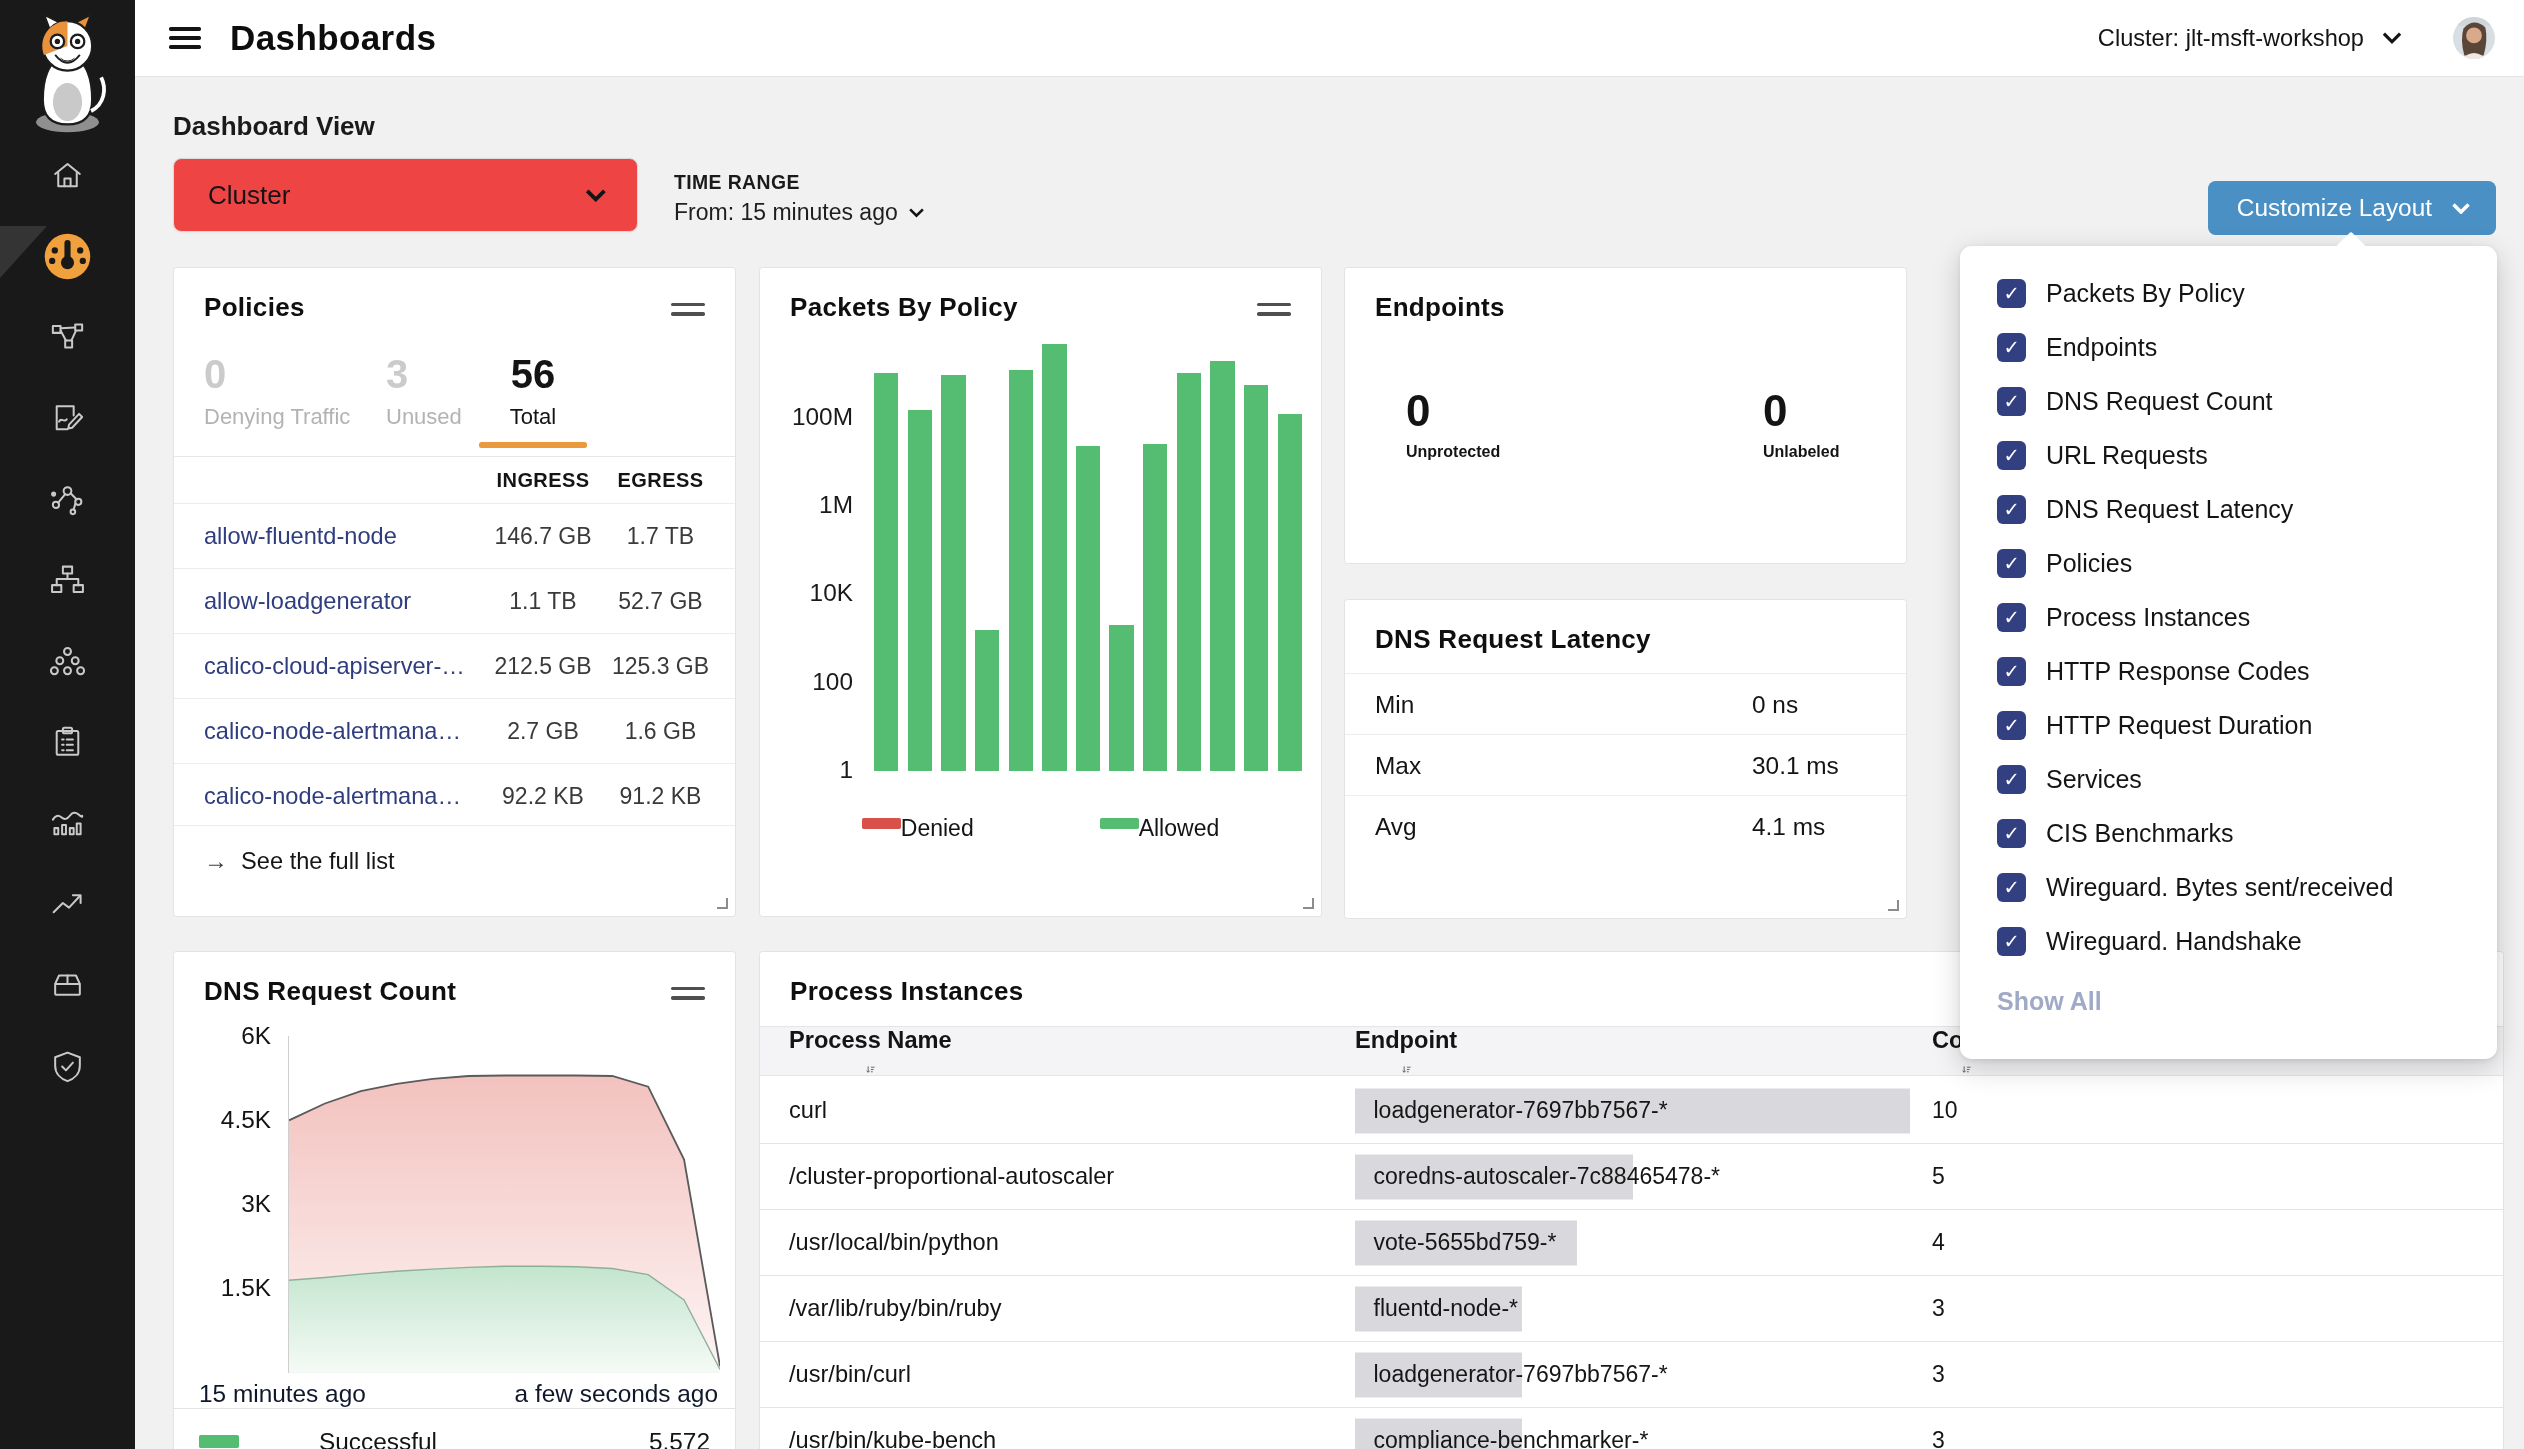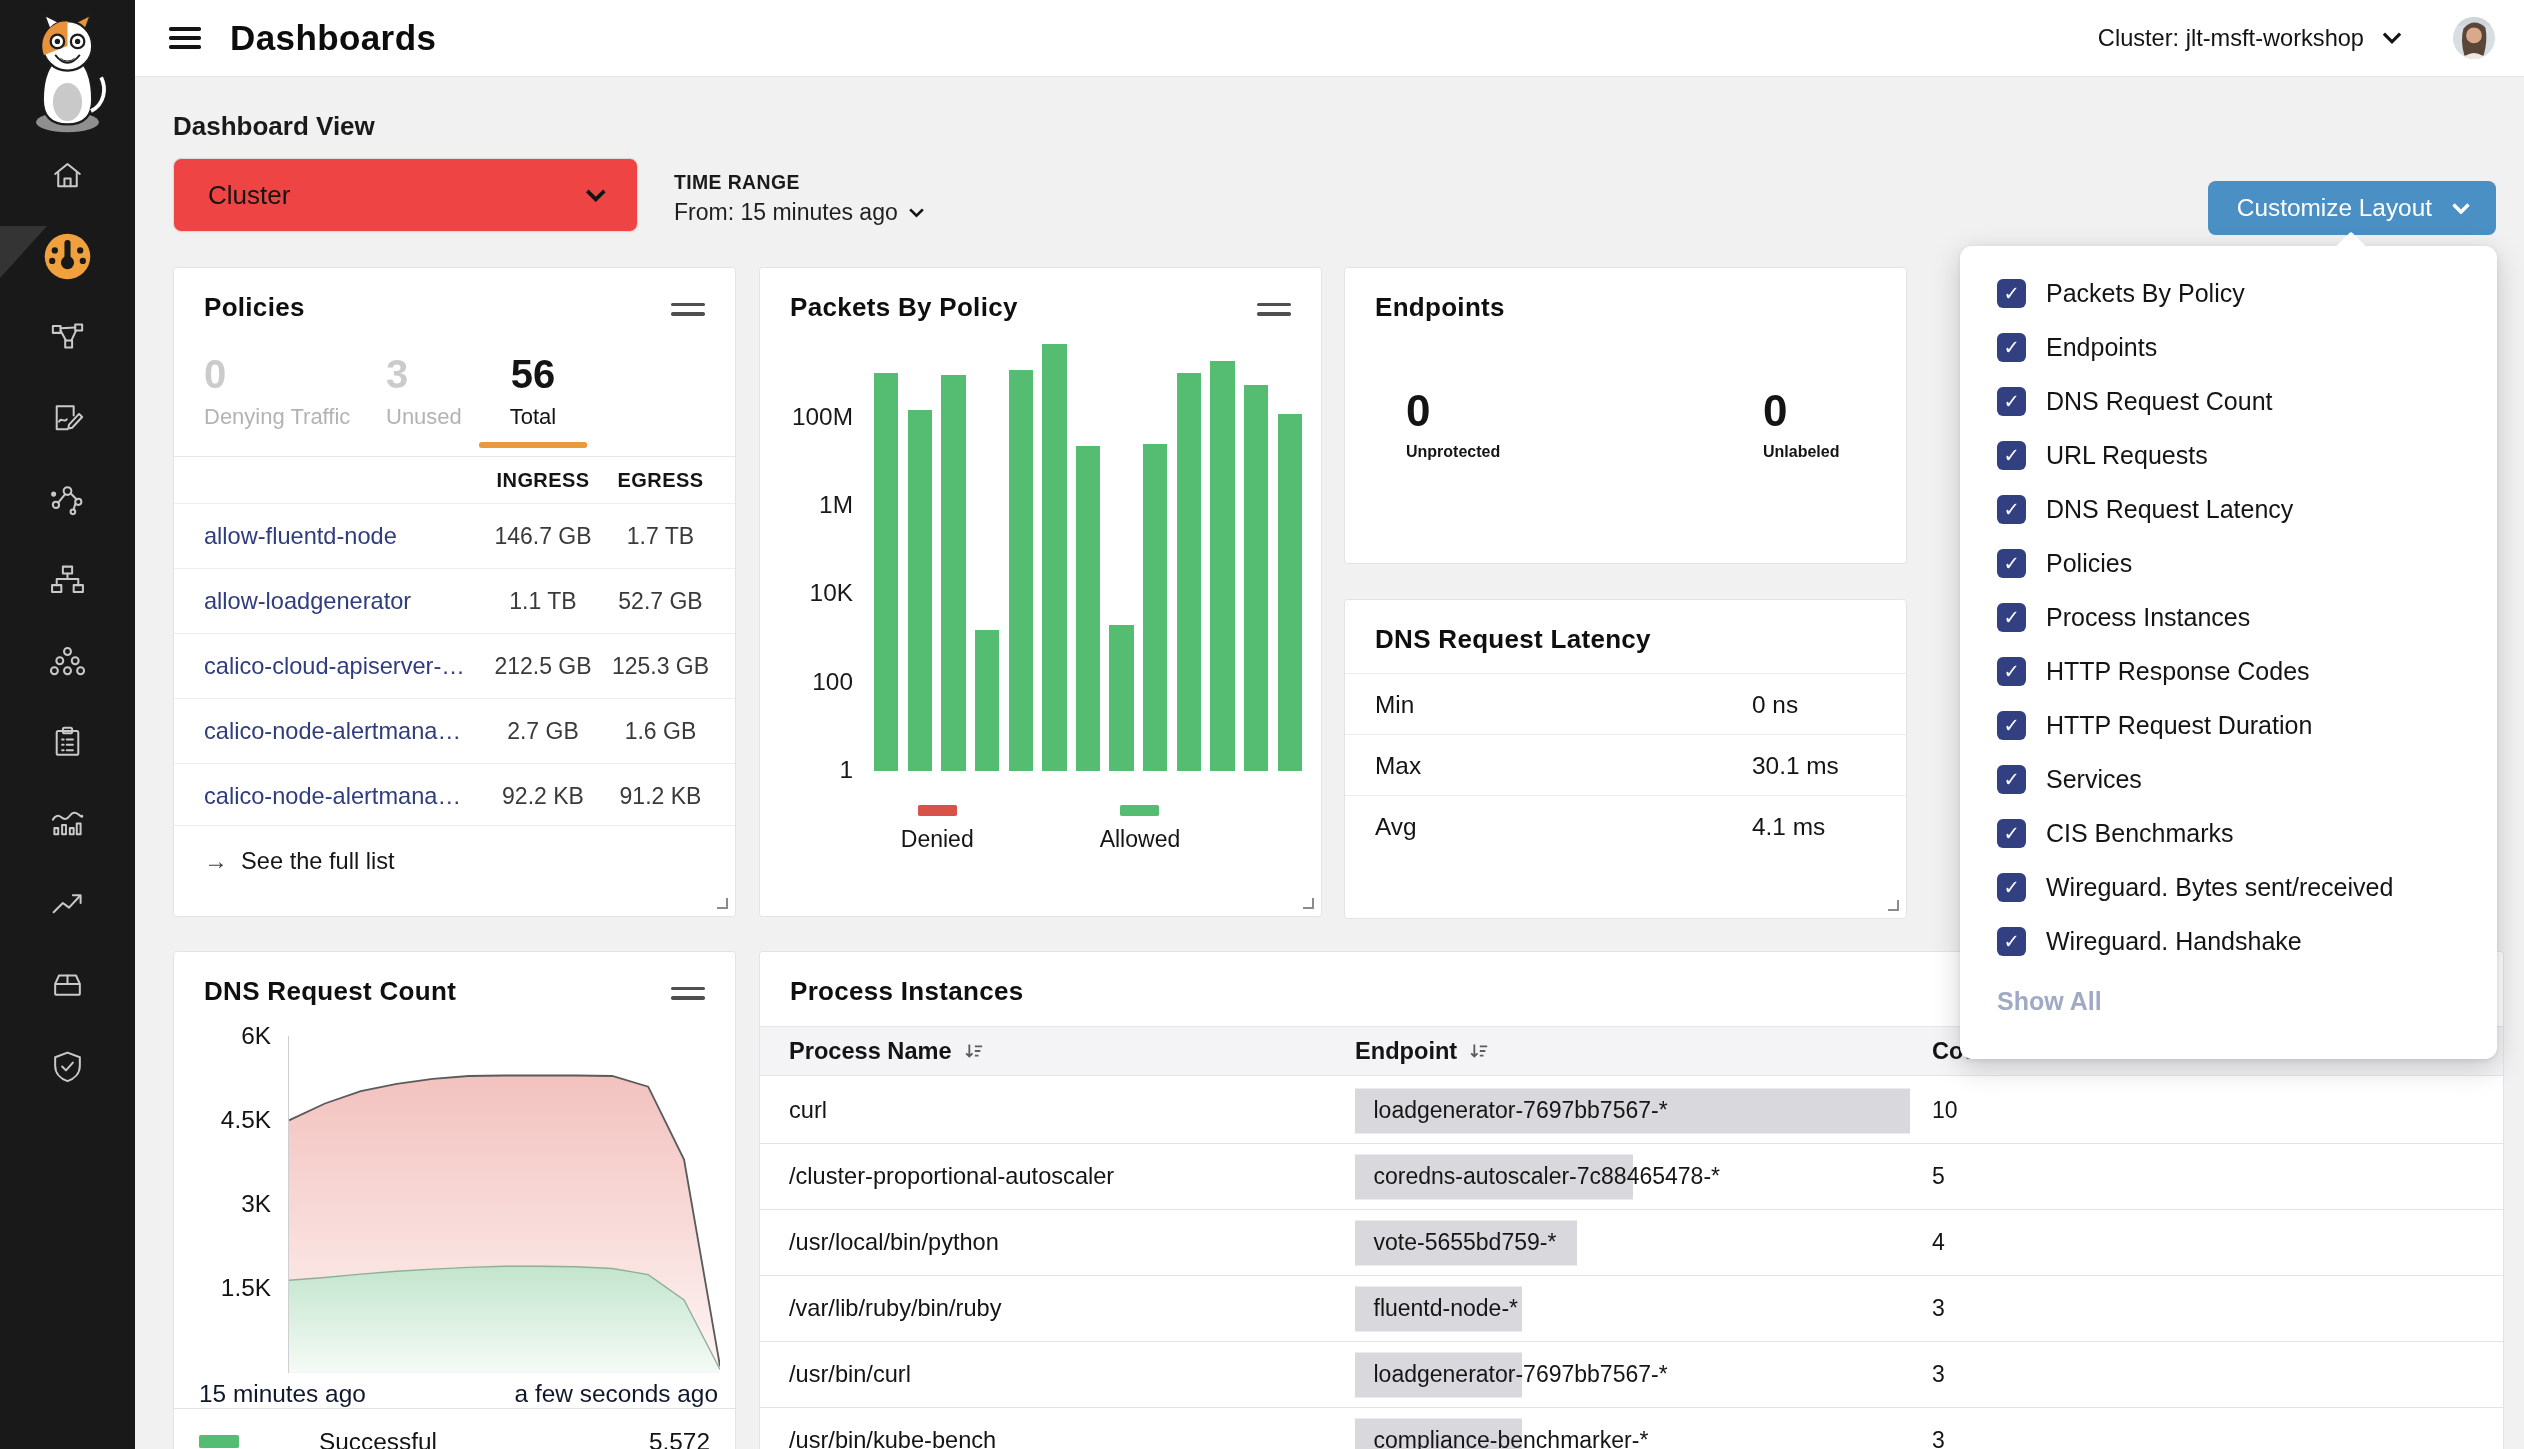--- a/index.html
+++ b/index.html
@@ -79,21 +79,21 @@
               display:flex; align-items:flex-start; padding:22px 0 0 30px; }
   .see-list a { font-size:23.6px; color:#161616; text-decoration:none; cursor:pointer; }
   .see-list .arr { margin-right:13.5px; color:#3c3c3c; }
 
   
   .pk-yaxis span { position:absolute; width:93px; text-align:right; font-size:24.4px; font-weight:500; color:#1a1a1a; }
   .pk-bars { position:absolute; left:114px; top:61px; width:428px; height:442px;
              display:flex; align-items:flex-end; gap:9.3px; }
   .pk-bars .bar { width:24.4px; }
   .pk-legend { position:absolute; left:0; top:537px; width:100%; display:flex; justify-content:center; gap:126px; }
-  .pk-legend .item { display:flex; flex-direction:column; align-items:center; }
+  .pk-legend .item { display:flex; flex-direction:row; align-items:center; }
   .pk-legend .sw { width:39px; height:11px; border-radius:1.7px; }
   .pk-legend .lb { font-size:23px; margin-top:10px; color:#141414; }
 
   
   .ep-stat { position:absolute; top:118px; }
   .ep-stat .v { font-size:44px; font-weight:700; }
   .ep-stat .l { font-size:16px; font-weight:600; margin-top:6.7px; }
   #ep-unprotected { left:61px; } #ep-unlabeled { left:418px; }
 
   
@@ -115,21 +115,21 @@
   .dc-legend .vv { margin-left:auto; font-size:24.4px; color:#141414; }
 
   
   .pi-head { position:absolute; left:0; top:74px; width:100%; height:50px; background:#f4f4f6;
              border-top:1.7px solid #e5e5e8; border-bottom:1.7px solid #e5e5e8; }
   .pi-rows { position:absolute; left:0; top:126px; width:100%; }
   .pi-row { position:relative; height:66px; border-bottom:1.7px solid #e4e4e7; }
   .pi-c1 { position:absolute; left:29px; top:0; bottom:0; display:flex; align-items:center; font-size:23.6px; }
   .pi-c2 { position:absolute; left:595px; top:0; bottom:0; display:flex; align-items:center; }
   .pi-c3 { position:absolute; left:1172px; top:0; bottom:0; display:flex; align-items:center; font-size:23px; }
-  .pi-head .hcell { font-size:23.6px; font-weight:700; display:flex; gap:10px; cursor:pointer; }
+  .pi-head .hcell { font-size:23.6px; font-weight:700; display:flex; gap:10px; cursor:pointer;flex-direction:column; }
   .pi-head .hcell svg { width:22px; height:22px; stroke:#5c5c5c; fill:none; stroke-width:2; }
   .chipbar { position:absolute; left:0; top:50%; transform:translateY(-50%); height:45px; background:#d9d9dd; }
   .chiptext { position:relative; padding-left:18.5px; font-size:23px; color:#161616; }
 
   
   .dropdown { position:absolute; left:1960px; top:246px; width:537px; height:813px; background:#fff;
               border-radius:11.8px; box-shadow:0 8.4px 29px rgba(0,0,0,.18), 0 1.7px 5px rgba(0,0,0,.08); z-index:100; }
   .dropdown .notch { position:absolute; left:380px; top:-10px; width:22px; height:22px; background:#fff;
                      transform:rotate(45deg); border-radius:2.5px; }
   .dd-list { list-style:none; padding:20px 0 0 37px; }

